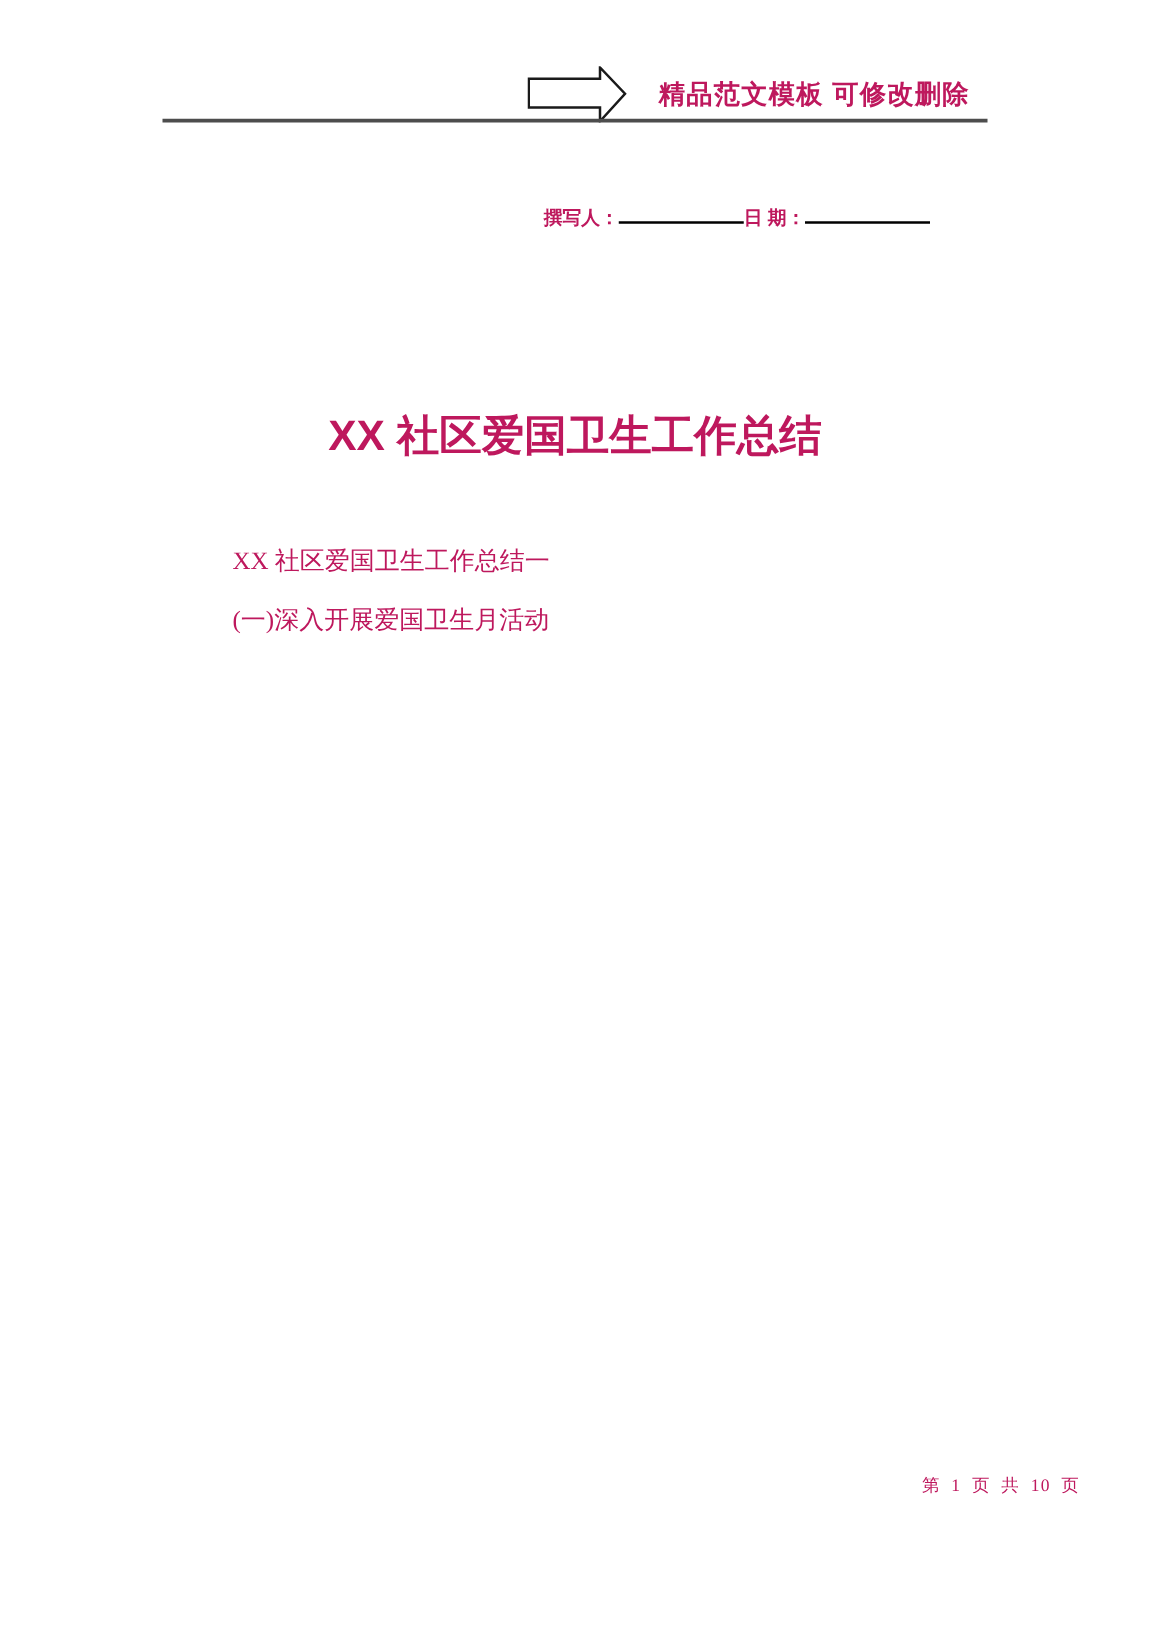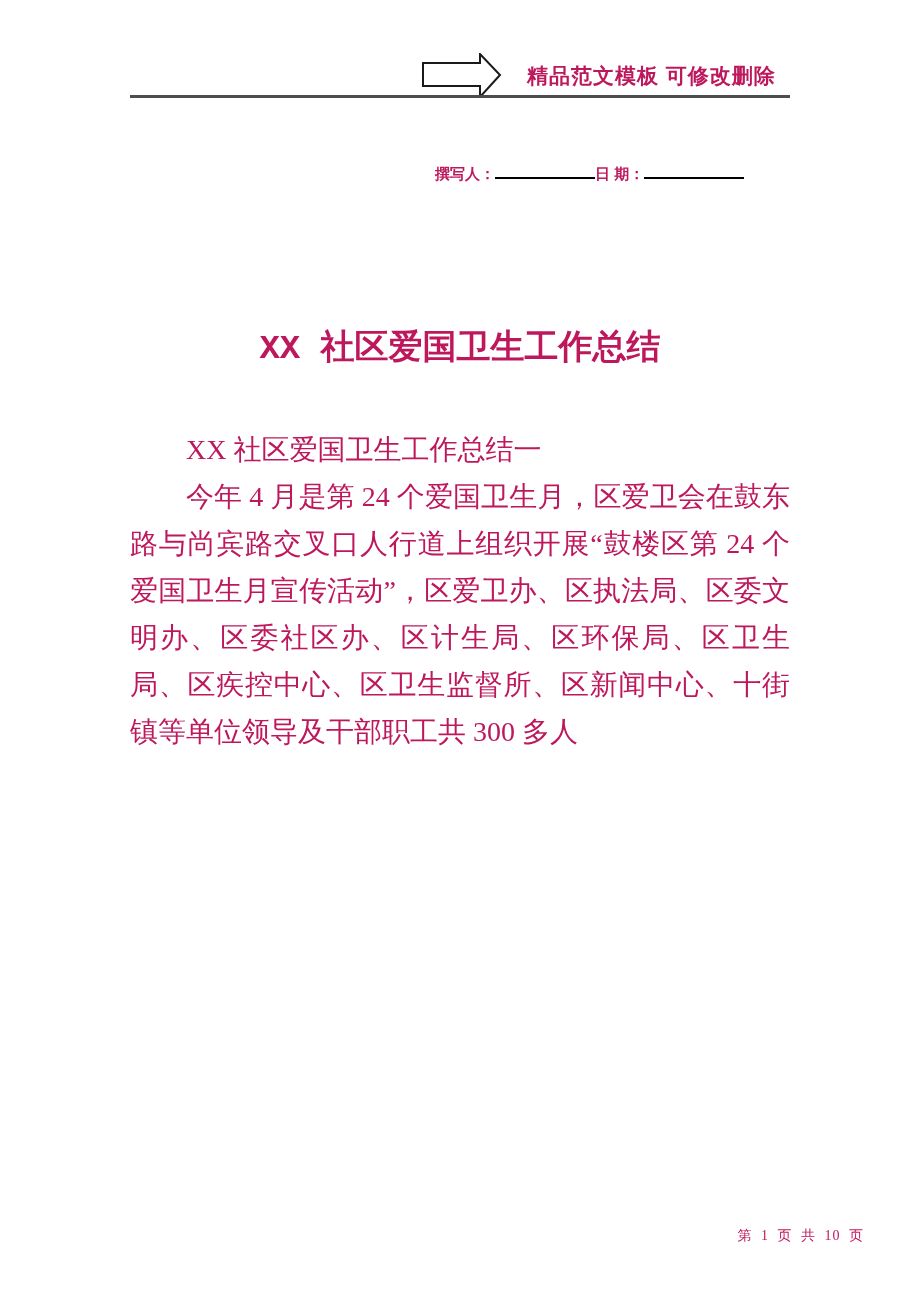--- a/index.html
+++ b/index.html
@@ -54,46 +54,46 @@
     border-bottom: 2px solid #000000;
     vertical-align: baseline;
   }
 
   
   .doc-title {
     position: absolute;
     left: 130px; top: 326px;
     width: 660px;
     text-align: center;
-    font-family: Liberation Mono, monospace;
+    font-family: Liberation Sans, sans-serif;
     font-weight: bold;
     font-size: 34px;
     line-height: 46px;
     white-space: nowrap;
   }
 
   
   .doc-body {
     position: absolute;
     left: 130px; top: 426px;
     width: 660px;
   }
   .doc-body p {
-    font-size: 28px;
+    font-size: 20px;
     line-height: 47px;
     text-align: justify;
     text-justify: inter-ideograph;
     text-indent: 56px;
     word-break: break-all;
   }
 
   
   .page-footer {
     position: absolute;
-    right: 56px; top: 1226px;
+    right: 56px; top: 1180px;
     font-size: 14px;
     line-height: 20px;
     letter-spacing: 1px;
     word-spacing: 4px;
     white-space: pre;
   }
 </style>
 </head>
 <body>
 
@@ -106,18 +106,18 @@
     <div class="header-tagline">精品范文模板 可修改删除</div>
     <div class="header-rule"></div>
   </div>
 
   <div class="byline"><span>撰写人：</span><span class="blank-line"></span><span>日 期：</span><span class="blank-line"></span></div>
 
   <div class="doc-title">XX 社区爱国卫生工作总结</div>
 
   <div class="doc-body">
     <p>XX 社区爱国卫生工作总结一</p>
-    <p>今年 4 月是第 24 个爱国卫生月，区爱卫会在鼓东路与尚宾路交叉口人行道上组织开展“鼓楼区第 24 个爱国卫生月宣传活动”，区爱卫办、区执法局、区委文明办、区委社区办、区计生局、区环保局、区卫生局、区疾控中心、区卫生监督所、区新闻中心、十街镇等单位领导及干部职工共 300 多人</p>
+    <p>(一)深入开展爱国卫生月活动</p>
   </div>
 
   <div class="page-footer">第 1 页 共 10 页</div>
 
 </div>
 
 </body></html>

